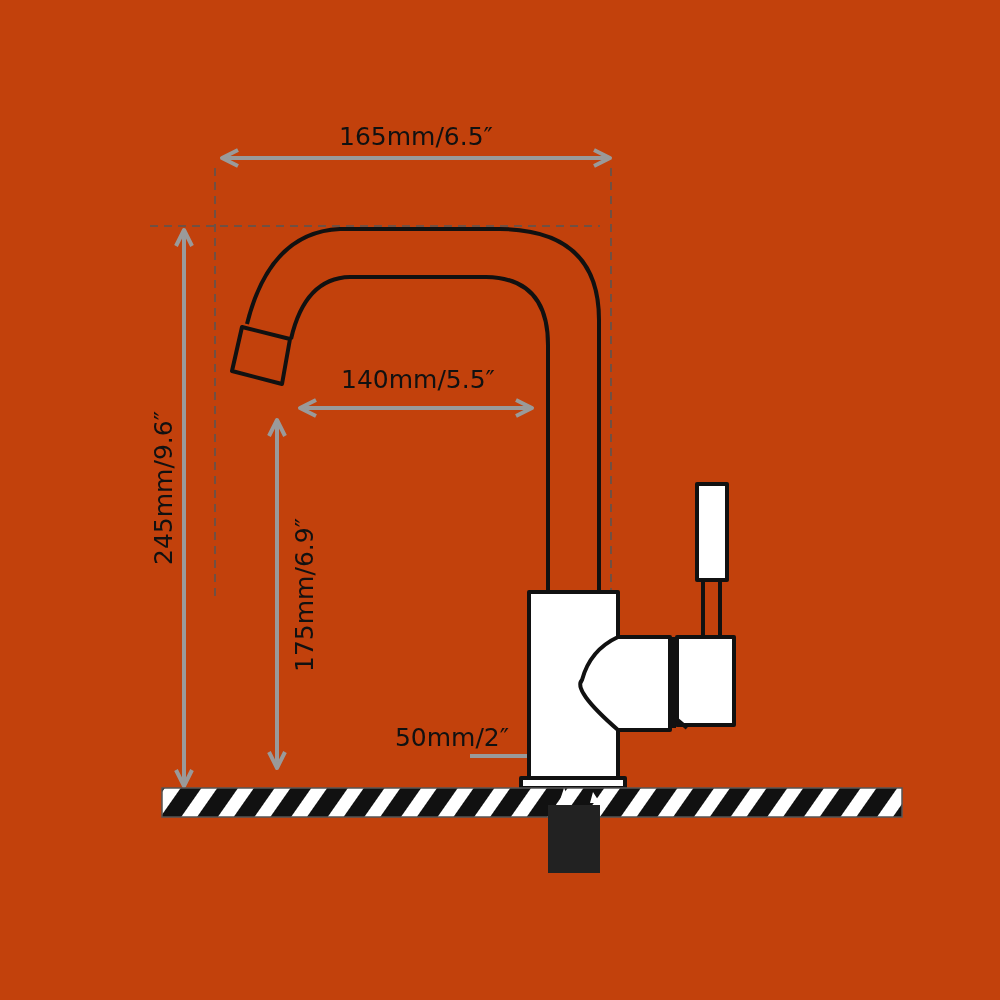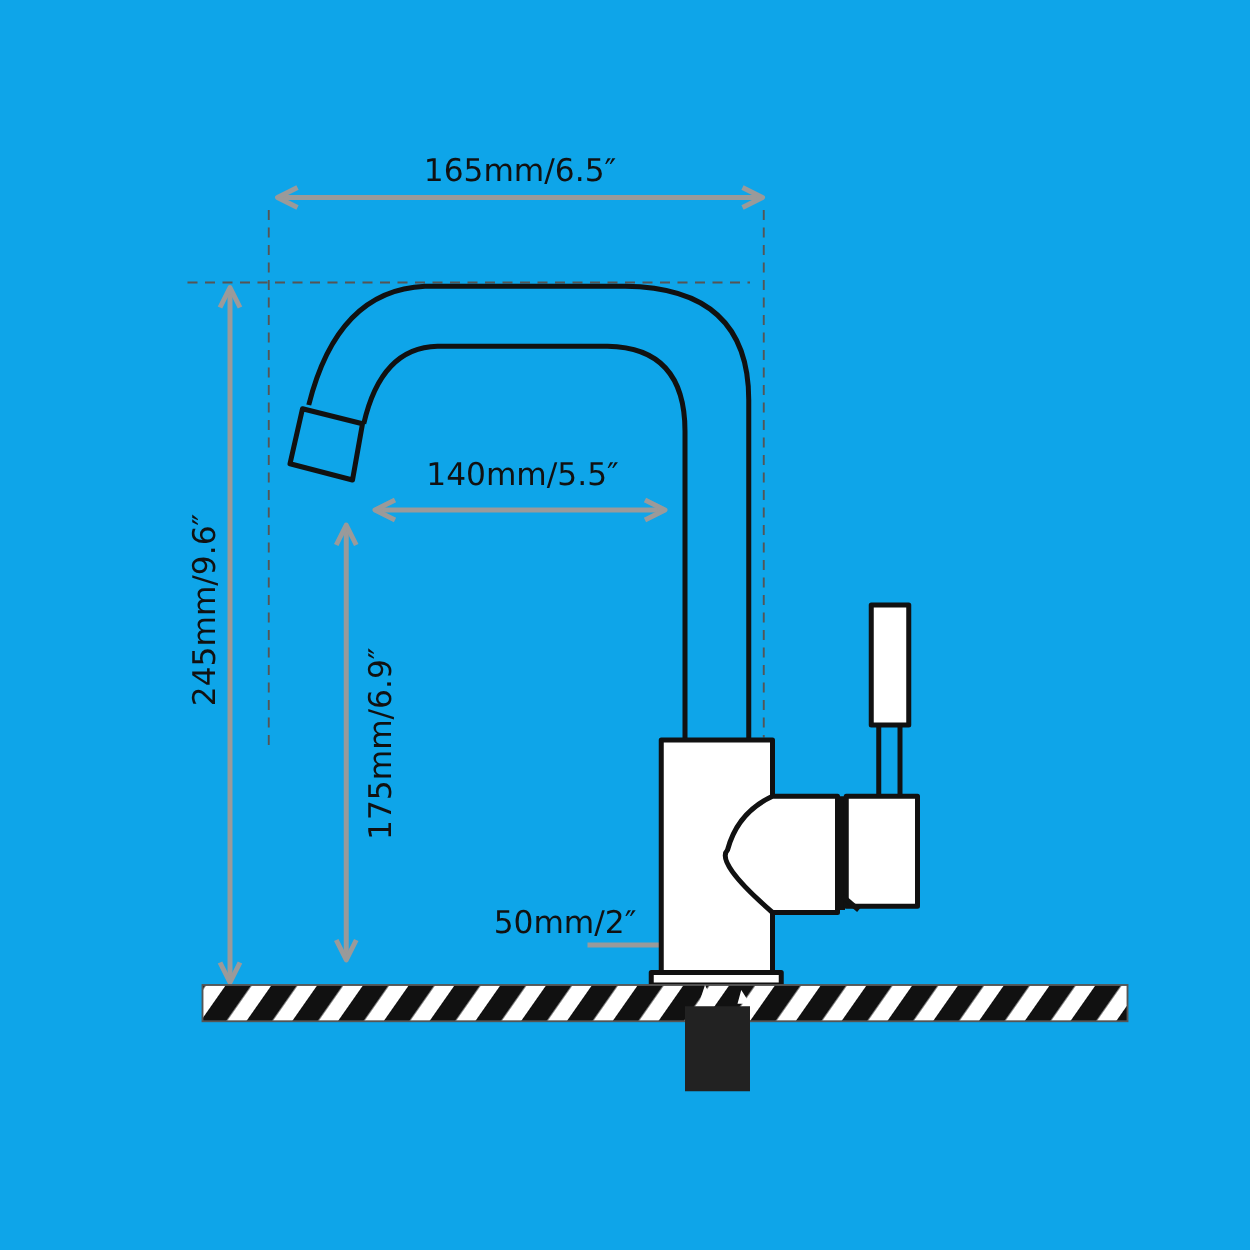--- a/index.html
+++ b/index.html
@@ -1,16 +1,16 @@
 <!DOCTYPE html>
 <html><head>
 <meta charset="utf-8">
 <style>
   html, body { margin: 0; padding: 0; background: #ffffff; }
-  #stage { position: relative; width: 1000px; height: 1000px; overflow: hidden; background: #0ea5e9; }
+  #stage { position: relative; width: 1000px; height: 1000px; overflow: hidden; background: #c2410c; }
   svg { position: absolute; left: 0; top: 0; }
   .dim-label { font-family: "DejaVu Sans", sans-serif; font-size: 25px; fill: #111; }
 </style>
 </head>
 <body>
 
 <div id="stage">
 <svg width="1000" height="1000" viewBox="0 0 1000 1000" xmlns="http://www.w3.org/2000/svg">
   <defs>
     <pattern id="hatch" patternUnits="userSpaceOnUse" width="30" height="30" patternTransform="rotate(35)">

